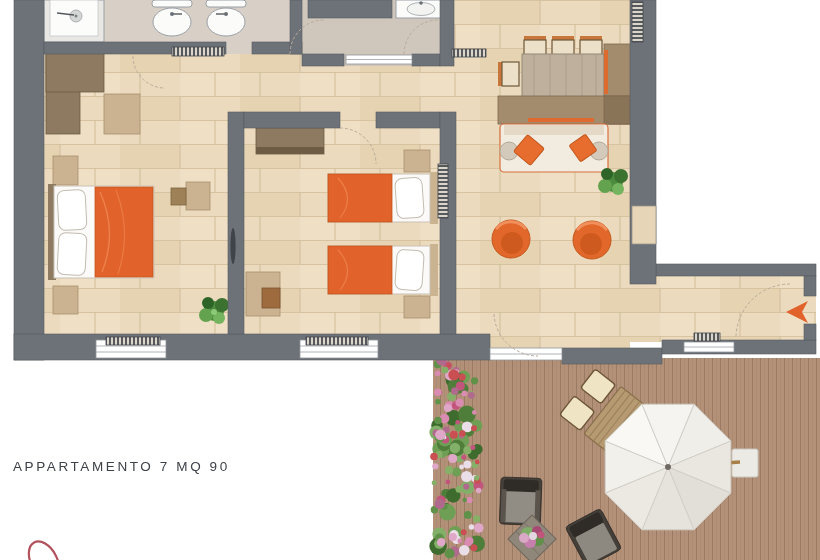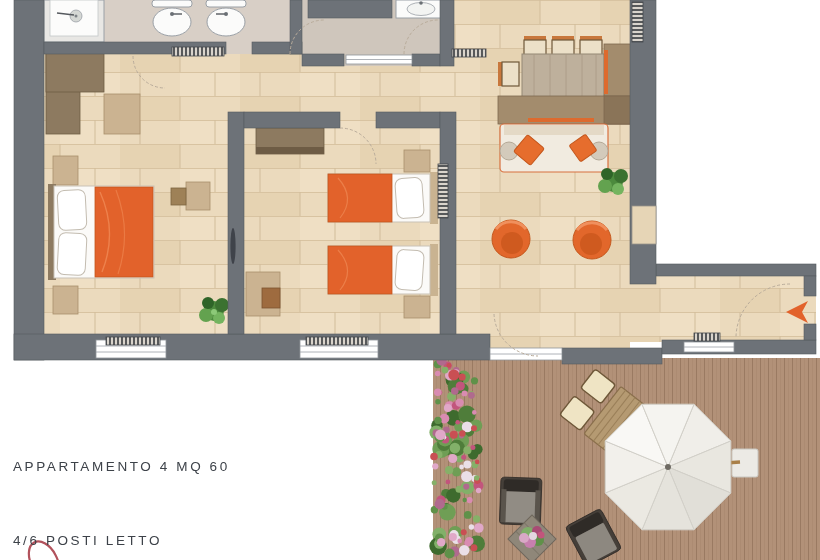--- a/index.html
+++ b/index.html
@@ -444,19 +444,18 @@
 
     <ellipse cx="233" cy="246" rx="2.6" ry="18" fill="#3f434a"></ellipse>
 
     <path d="M808 301 L786 312 L808 323 L802 312 Z" fill="#e2622b"></path>
   </g>
 
   <ellipse cx="44" cy="561" rx="13" ry="21" transform="rotate(-28 44 561)" fill="none" stroke="#b2525c" stroke-width="2.2"></ellipse>
 </svg>
 
 <div class="info">
-  <div>APPARTAMENTO 4 MQ 60</div>
-  <div>4/6 POSTI LETTO</div>
+  <div>APPARTAMENTO 7 MQ 90</div>
   
   
 </div>
 
 </div>
 
 </body></html>

